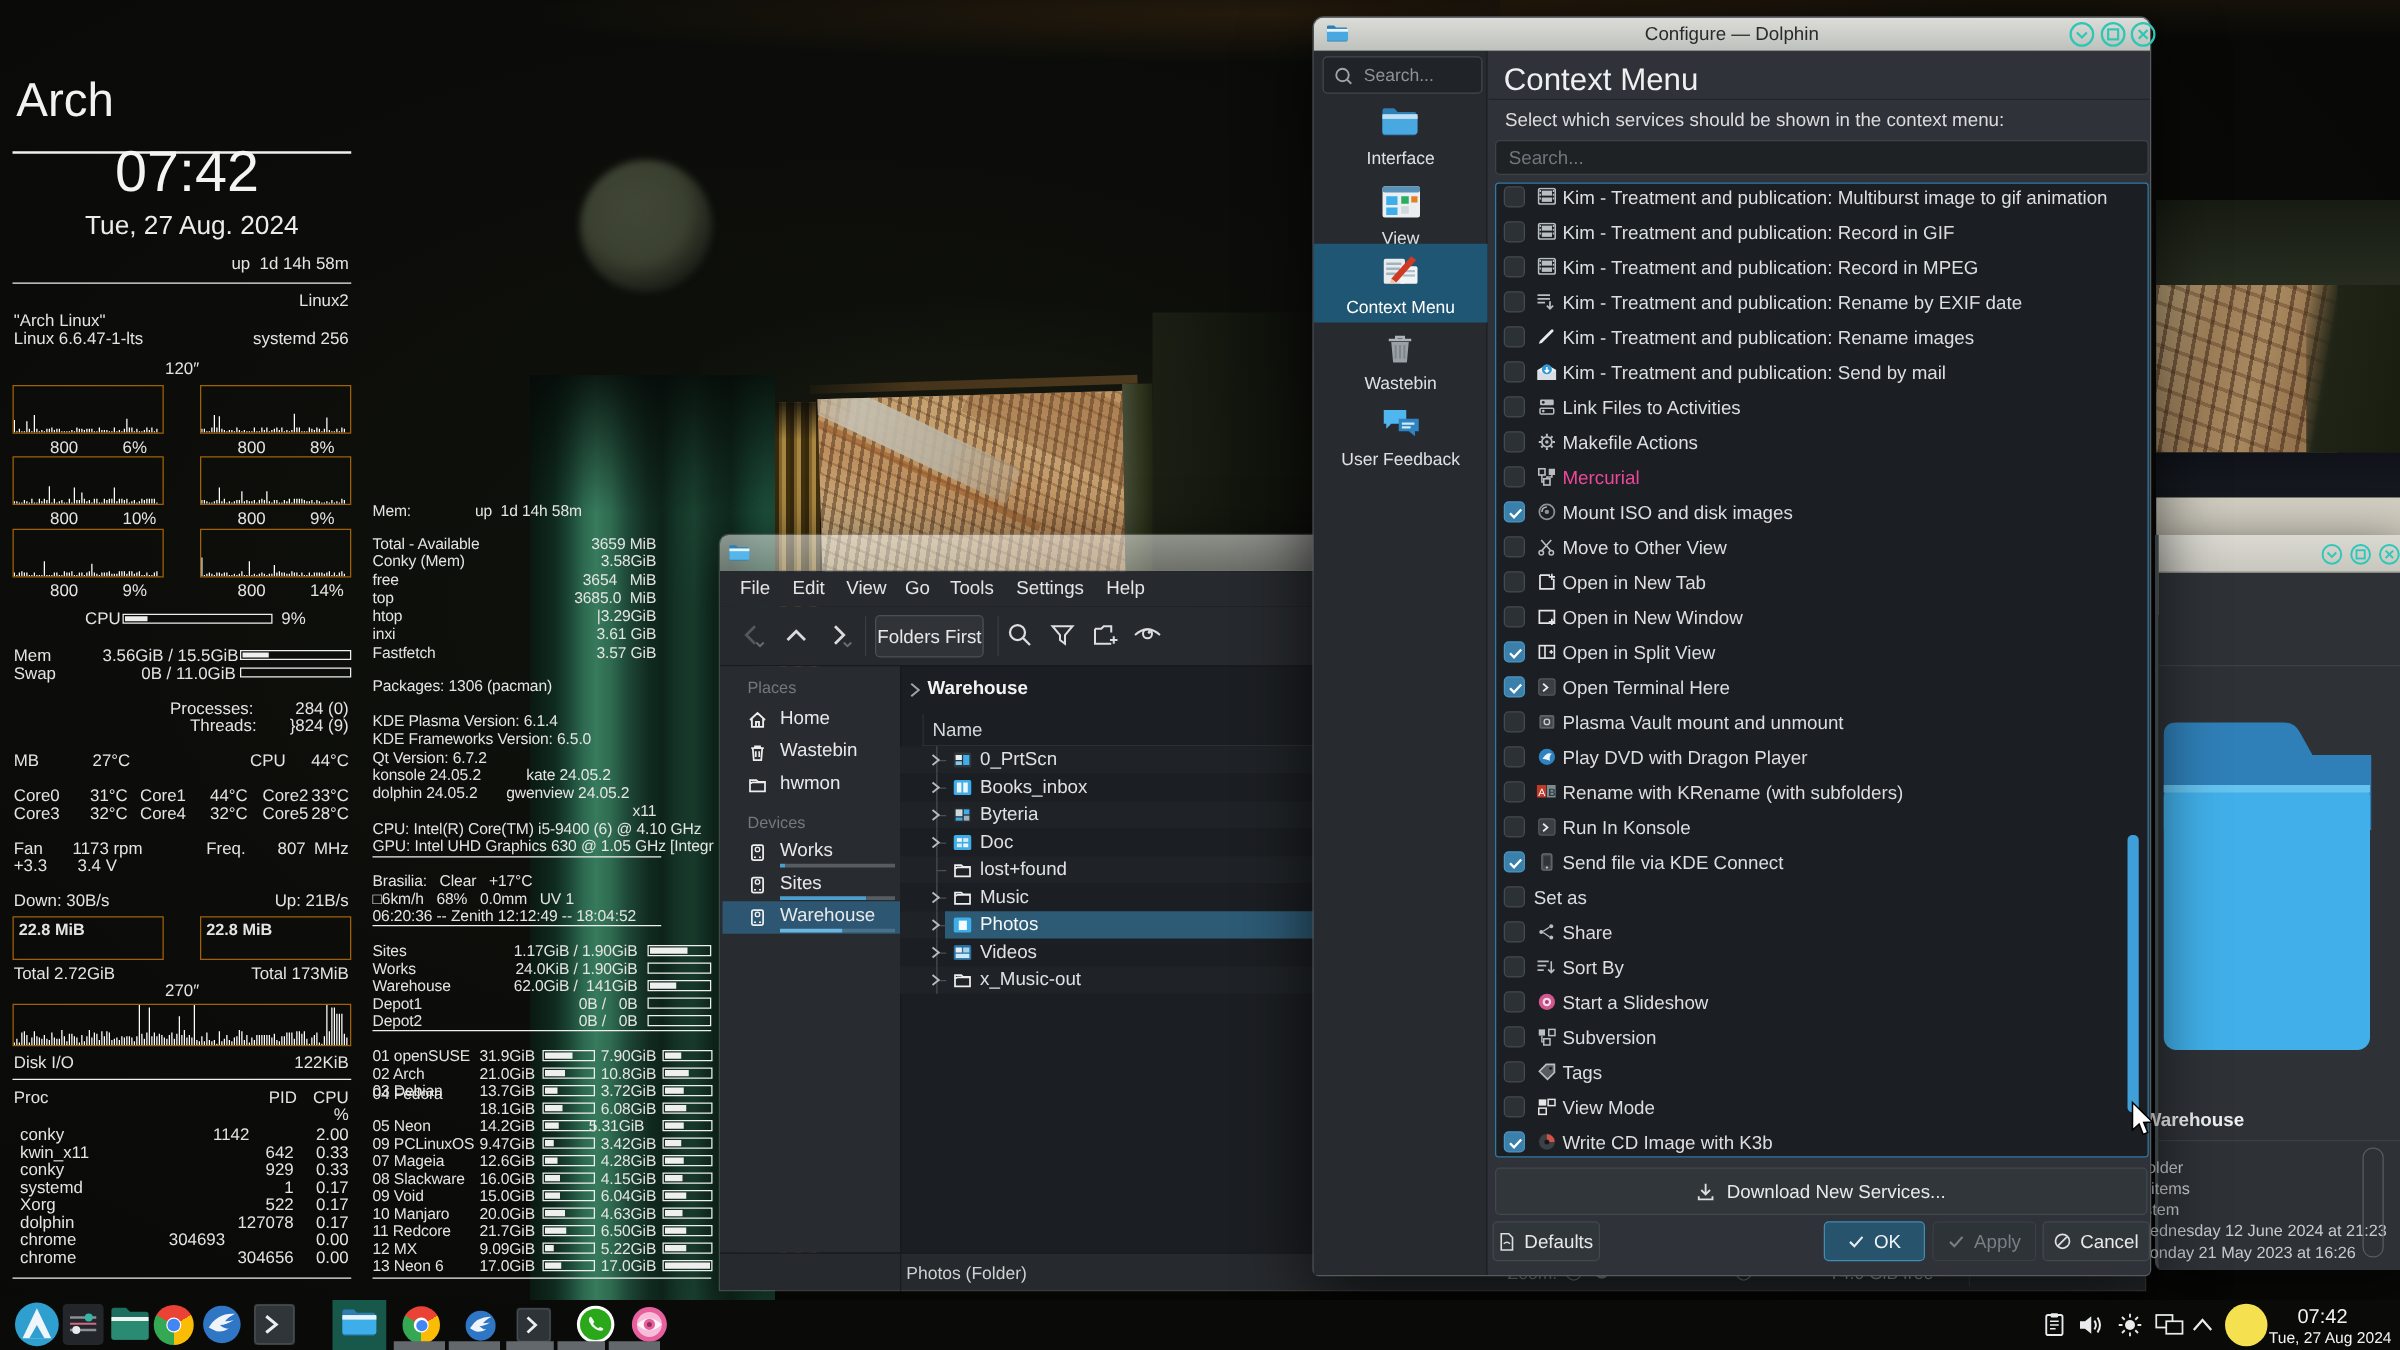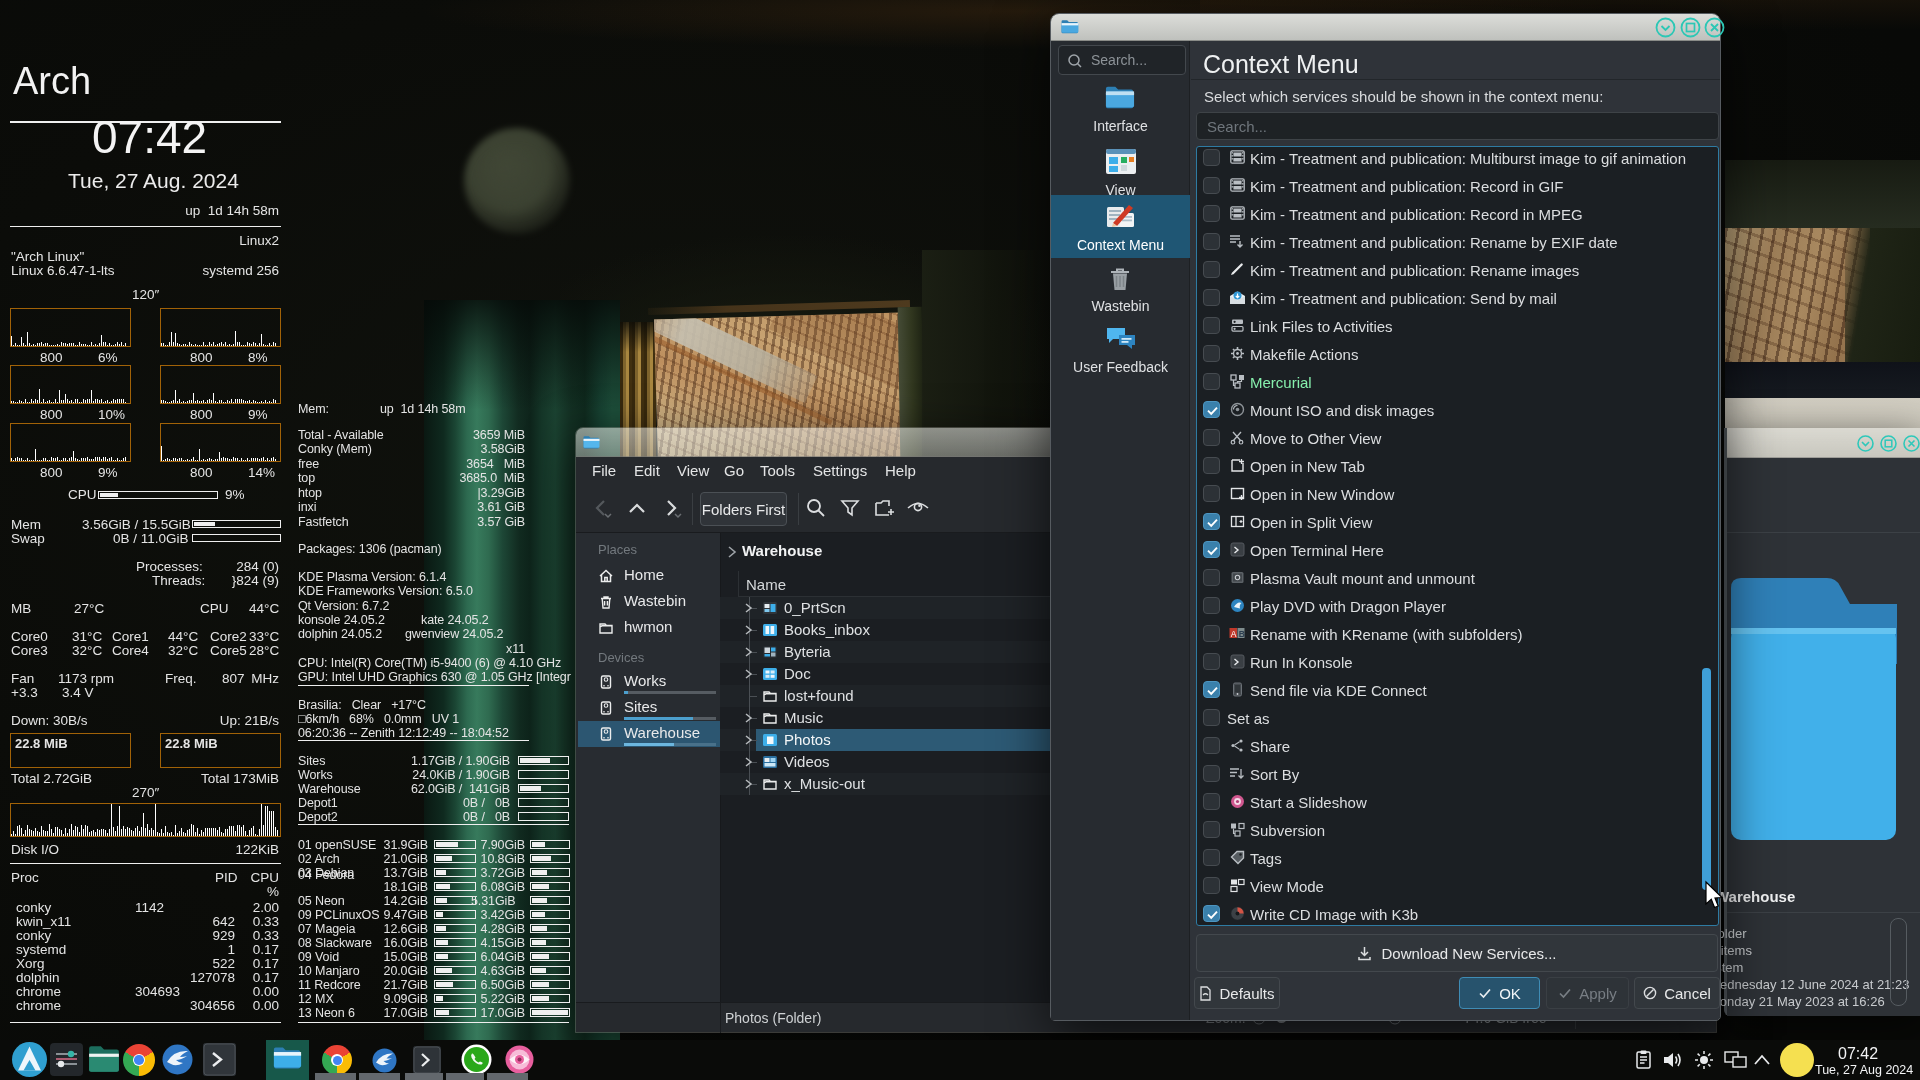--- a/index.html
+++ b/index.html
@@ -913,21 +913,21 @@
       </svg>
     </div>
     <div class="a" style="left:1px;top:773px">Disk I/O</div>
     <div class="a" style="right:2px;top:773px">122KiB</div>
     <div class="a" style="left:0;top:793px;width:271px;border-top:1px solid #efefef"></div>
     <div class="a" style="left:1px;top:801px">Proc</div>
     <div class="a" style="left:205px;top:801px">PID</div>
     <div class="a" style="right:2px;top:801px">CPU</div>
     <div class="a" style="right:2px;top:815px">%</div>
     <div class="a" style="left:6px;top:831px">conky</div>
-    <div class="a" style="left:125px;top:831px;width:100px;text-align:left">1142</div>
+    <div class="a" style="left:125px;top:831px;width:100px;text-align:center">1142</div>
     <div class="a" style="right:2px;top:831px">2.00</div>
     <div class="a" style="left:6px;top:845px">kwin_x11</div>
     <div class="a" style="left:125px;top:845px;width:100px;text-align:right">642</div>
     <div class="a" style="right:2px;top:845px">0.33</div>
     <div class="a" style="left:6px;top:859px">conky</div>
     <div class="a" style="left:125px;top:859px;width:100px;text-align:right">929</div>
     <div class="a" style="right:2px;top:859px">0.33</div>
     <div class="a" style="left:6px;top:873px">systemd</div>
     <div class="a" style="left:125px;top:873px;width:100px;text-align:right">1</div>
     <div class="a" style="right:2px;top:873px">0.17</div>
@@ -1126,20 +1126,21 @@
 
 <div class="a" style="left:1051px;top:14px;width:669px;height:1006px;border-radius:8px 8px 4px 4px;background:#2f3339;box-shadow:0 16px 56px rgba(0,0,0,.7);outline:1px solid #565b60">
   <div class="a" style="left:0;top:0;width:669px;height:27px;border-radius:8px 8px 0 0;background:linear-gradient(180deg,#dcddd9,#bfc1bd);border-bottom:1px solid #8a8c88"></div>
   <div class="a" style="left:10px;top:5px">
       <svg width="18" height="15" viewBox="0 0 32 26" style="display:block">
         <path d="M1 4 q0-2 2-2 h8 l3 3 h14 q2 0 2 2 v16 q0 2-2 2 H3 q-2 0-2-2 z" fill="#2d7fb3"></path>
         <path d="M1 9 q0-2 2-2 h26 q2 0 2 2 v13 q0 2-2 2 H3 q-2 0-2-2 z" fill="#4aa8e0"></path>
         <rect x="1" y="7" width="30" height="4" fill="#e8f4fb"></rect>
       </svg>
     </div>
+  <div class="a" style="left:0;top:5px;width:669px;text-align:center;color:#2a2a2a;font-size:15px">Configure — Dolphin</div>
   <svg class="a" style="left:604px;top:3px" width="21" height="21">
       <circle cx="10.5" cy="10.5" r="9" stroke="#2cc7b5" stroke-width="1.8" fill="none"></circle>
       <path d="M6.5 9 L10.5 13 L14.5 9" stroke="#2cc7b5" stroke-width="1.8" fill="none"></path>
     </svg>
   <svg class="a" style="left:629px;top:3px" width="21" height="21">
       <circle cx="10.5" cy="10.5" r="9" stroke="#2cc7b5" stroke-width="1.8" fill="none"></circle>
       <rect x="6.5" y="6.5" width="8" height="8" stroke="#2cc7b5" stroke-width="1.7" fill="none"></rect>
     </svg>
   <svg class="a" style="left:653px;top:3px" width="21" height="21">
       <circle cx="10.5" cy="10.5" r="9" stroke="#2cc7b5" stroke-width="1.8" fill="none"></circle>
@@ -1298,21 +1299,21 @@
     <div class="a" style="left:199px;top:331.5px;font-size:15px;color:#dcdee0">Makefile Actions</div>
     <div class="a cbx" style="left:152px;top:359px"></div>
     <div class="a ic16" style="left:178px;top:359px">
       <svg width="15" height="15">
         <rect x="1" y="1" width="5" height="5" stroke="#b9bec3" stroke-width="1.3" fill="none"></rect>
         <rect x="9" y="1" width="5" height="5" fill="#b9bec3"></rect>
         <rect x="5" y="9" width="5" height="5" stroke="#b9bec3" stroke-width="1.3" fill="none"></rect>
         <path d="M3.5 6 V11.5 H5 M11.5 6 V7.5 H7.5 V9" stroke="#b9bec3" stroke-width="1.2" fill="none"></path>
       </svg>
     </div>
-    <div class="a" style="left:199px;top:359.5px;font-size:15px;color:#86efac">Mercurial</div>
+    <div class="a" style="left:199px;top:359.5px;font-size:15px;color:#ec4899">Mercurial</div>
     <div class="a cbx on" style="left:152px;top:387px">
       <svg width="17" height="17" style="display:block">
         <path d="M4 8.6 L7.2 11.8 L13 5.6" stroke="#fff" stroke-width="1.9" fill="none"></path>
       </svg>
     </div>
     <div class="a ic16" style="left:178px;top:387px">
       <svg width="15" height="15">
         <circle cx="7.5" cy="7.5" r="6" stroke="#8d9398" stroke-width="1.4" fill="none"></circle>
         <circle cx="7.5" cy="7.5" r="1.8" fill="#8d9398"></circle>
         <path d="M3.5 7.5 A4 4 0 0 1 7.5 3.5" stroke="#b9bec3" stroke-width="1.2" fill="none"></path>

